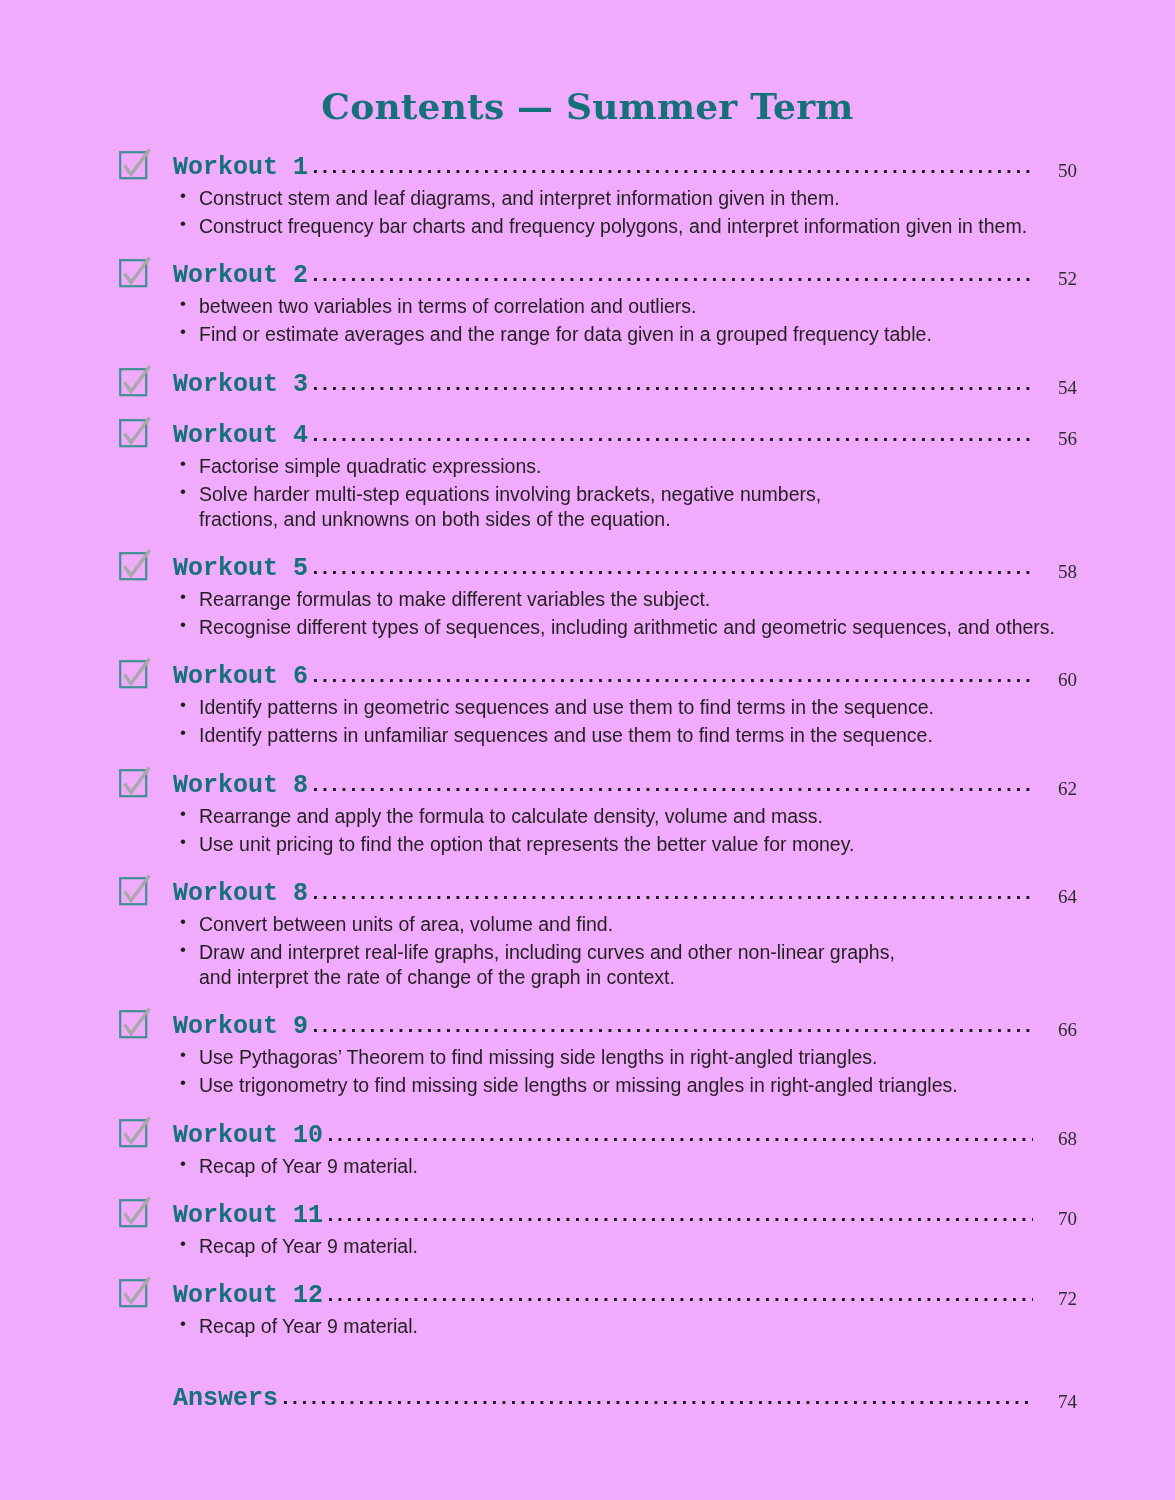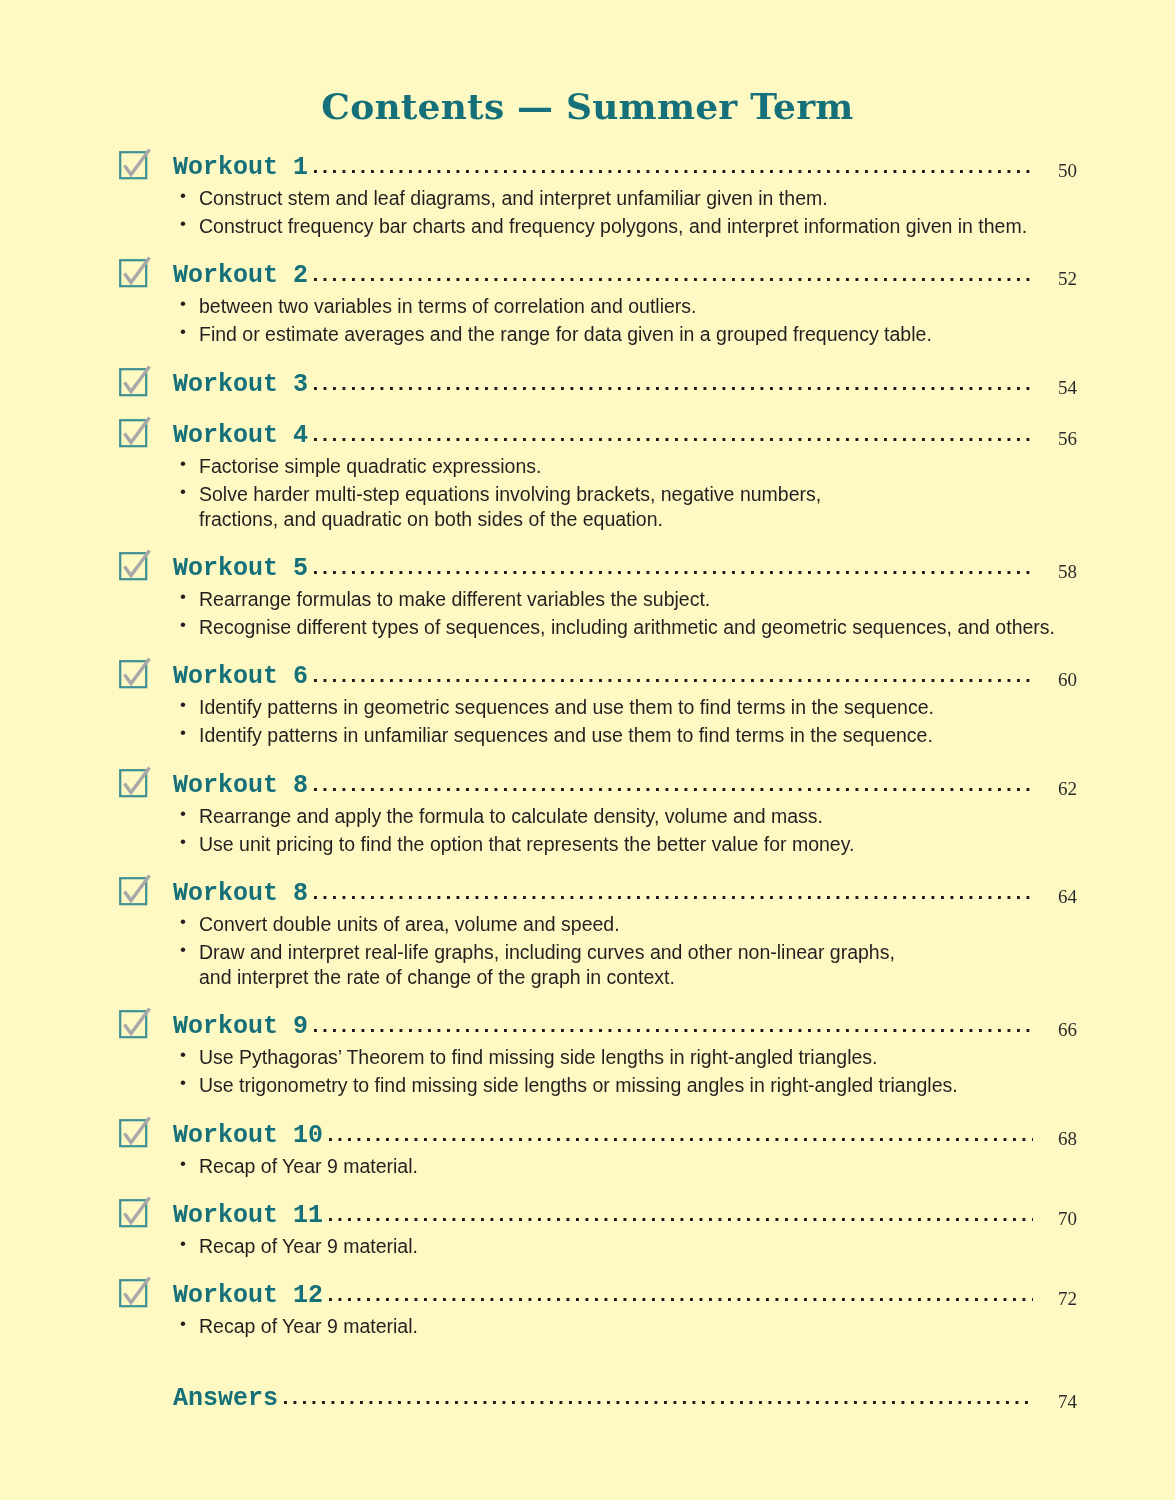--- a/index.html
+++ b/index.html
@@ -12,21 +12,21 @@
     height: 1500px;
     font-family: "Liberation Sans", sans-serif;
     color: #231f20;
     overflow: hidden;
   }
 
   .page {
     position: relative;
     width: 1175px;
     height: 1500px;
-    background: #fef9c3;
+    background: #f0abfc;
     box-sizing: border-box;
   }
 
   .page-title {
     text-align: center;
     font-family: "DejaVu Serif", serif;
     font-weight: bold;
     font-size: 36px;
     letter-spacing: 0.2px;
     color: #157079;
@@ -149,21 +149,21 @@
             <svg viewBox="0 0 34 34" xmlns="http://www.w3.org/2000/svg">
               <rect x="2.2" y="4.2" width="26" height="26" fill="none" stroke="#3f8f93" stroke-width="2.2"></rect>
               <path d="M6.5 17.5 L13 26.5 L31.5 1.5" fill="none" stroke="#a8a8a8" stroke-width="3.4" stroke-linecap="butt" stroke-linejoin="miter"></path>
             </svg>
           </span>
           <span class="entry-title">Workout 1</span>
           <span class="leader"></span>
           <span class="page-num">50</span>
         </div>
         <ul class="bullets">
-          <li class="bullet"><span class="l1">Construct stem and leaf diagrams, and interpret unfamiliar given in them.</span></li>
+          <li class="bullet"><span class="l1">Construct stem and leaf diagrams, and interpret information given in them.</span></li>
           <li class="bullet"><span class="l1">Construct frequency bar charts and frequency polygons, and interpret information given in them.</span></li>
         </ul>
       </li>
       <li class="entry">
         <div class="entry-head">
           <span class="checkbox">
             <svg viewBox="0 0 34 34" xmlns="http://www.w3.org/2000/svg">
               <rect x="2.2" y="4.2" width="26" height="26" fill="none" stroke="#3f8f93" stroke-width="2.2"></rect>
               <path d="M6.5 17.5 L13 26.5 L31.5 1.5" fill="none" stroke="#a8a8a8" stroke-width="3.4" stroke-linecap="butt" stroke-linejoin="miter"></path>
             </svg>
@@ -197,21 +197,21 @@
               <rect x="2.2" y="4.2" width="26" height="26" fill="none" stroke="#3f8f93" stroke-width="2.2"></rect>
               <path d="M6.5 17.5 L13 26.5 L31.5 1.5" fill="none" stroke="#a8a8a8" stroke-width="3.4" stroke-linecap="butt" stroke-linejoin="miter"></path>
             </svg>
           </span>
           <span class="entry-title">Workout 4</span>
           <span class="leader"></span>
           <span class="page-num">56</span>
         </div>
         <ul class="bullets">
           <li class="bullet"><span class="l1">Factorise simple quadratic expressions.</span></li>
-          <li class="bullet"><span class="l1">Solve harder multi-step equations involving brackets, negative numbers,</span><span class="l2">fractions, and quadratic on both sides of the equation.</span></li>
+          <li class="bullet"><span class="l1">Solve harder multi-step equations involving brackets, negative numbers,</span><span class="l2">fractions, and unknowns on both sides of the equation.</span></li>
         </ul>
       </li>
       <li class="entry">
         <div class="entry-head">
           <span class="checkbox">
             <svg viewBox="0 0 34 34" xmlns="http://www.w3.org/2000/svg">
               <rect x="2.2" y="4.2" width="26" height="26" fill="none" stroke="#3f8f93" stroke-width="2.2"></rect>
               <path d="M6.5 17.5 L13 26.5 L31.5 1.5" fill="none" stroke="#a8a8a8" stroke-width="3.4" stroke-linecap="butt" stroke-linejoin="miter"></path>
             </svg>
           </span>
@@ -264,21 +264,21 @@
             <svg viewBox="0 0 34 34" xmlns="http://www.w3.org/2000/svg">
               <rect x="2.2" y="4.2" width="26" height="26" fill="none" stroke="#3f8f93" stroke-width="2.2"></rect>
               <path d="M6.5 17.5 L13 26.5 L31.5 1.5" fill="none" stroke="#a8a8a8" stroke-width="3.4" stroke-linecap="butt" stroke-linejoin="miter"></path>
             </svg>
           </span>
           <span class="entry-title">Workout 8</span>
           <span class="leader"></span>
           <span class="page-num">64</span>
         </div>
         <ul class="bullets">
-          <li class="bullet"><span class="l1">Convert double units of area, volume and speed.</span></li>
+          <li class="bullet"><span class="l1">Convert between units of area, volume and find.</span></li>
           <li class="bullet"><span class="l1">Draw and interpret real-life graphs, including curves and other non-linear graphs,</span><span class="l2">and interpret the rate of change of the graph in context.</span></li>
         </ul>
       </li>
       <li class="entry">
         <div class="entry-head">
           <span class="checkbox">
             <svg viewBox="0 0 34 34" xmlns="http://www.w3.org/2000/svg">
               <rect x="2.2" y="4.2" width="26" height="26" fill="none" stroke="#3f8f93" stroke-width="2.2"></rect>
               <path d="M6.5 17.5 L13 26.5 L31.5 1.5" fill="none" stroke="#a8a8a8" stroke-width="3.4" stroke-linecap="butt" stroke-linejoin="miter"></path>
             </svg>

